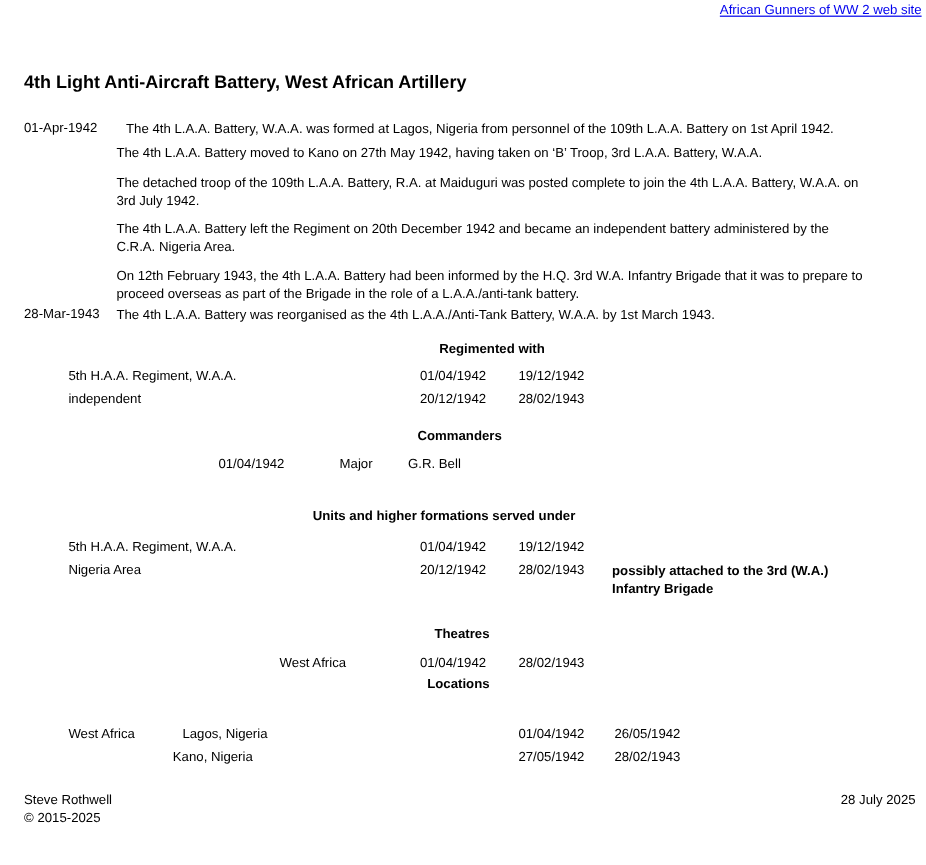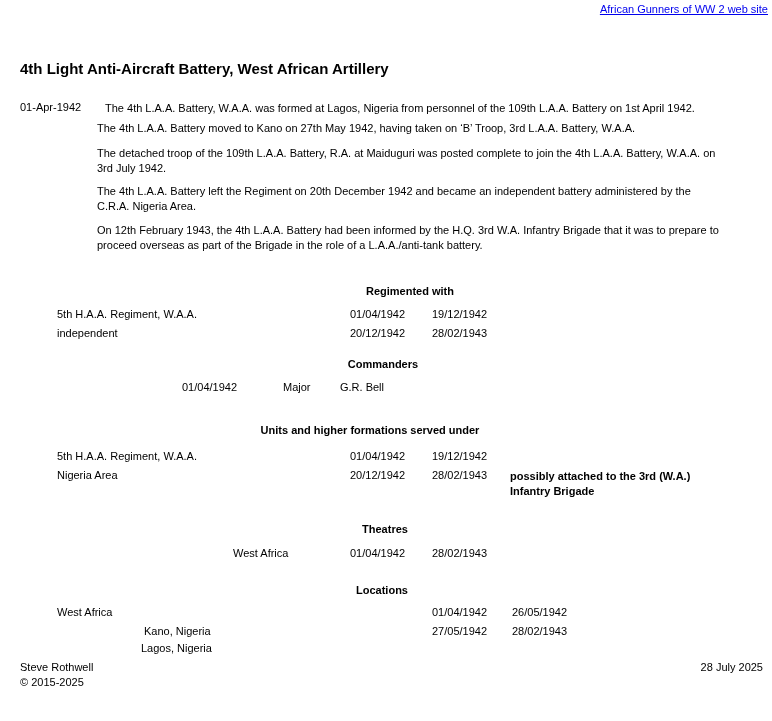--- a/index.html
+++ b/index.html
@@ -61,20 +61,24 @@
     <div class="etext">The detached troop of the 109th L.A.A. Battery, R.A. at Maiduguri was posted complete to join the 4th L.A.A. Battery, W.A.A. on 3rd July 1942.</div>
   </div>
   <div class="entry e4">
     <span class="edate"></span>
     <div class="etext">The 4th L.A.A. Battery left the Regiment on 20th December 1942 and became an independent battery administered by the C.R.A. Nigeria Area.</div>
   </div>
   <div class="entry e5">
     <span class="edate"></span>
     <div class="etext">On 12th February 1943, the 4th L.A.A. Battery had been informed by the H.Q. 3rd W.A. Infantry Brigade that it was to prepare to proceed overseas as part of the Brigade in the role of a L.A.A./anti-tank battery.</div>
   </div>
+  <div class="entry e6">
+    <span class="edate">28-Mar-1943</span>
+    <div class="etext">The 4th L.A.A. Battery was reorganised as the 4th L.A.A./Anti-Tank Battery, W.A.A. by 1st March 1943.</div>
+  </div>
 </div>
 
 <div class="sec-heading" style="top:285px; width:772px;">Regimented with</div>
 <span class="abs" style="top:308px; left:57px;">5th H.A.A. Regiment, W.A.A.</span>
 <span class="abs" style="top:308px; left:350px;">01/04/1942</span>
 <span class="abs" style="top:308px; left:432px;">19/12/1942</span>
 <span class="abs" style="top:327px; left:57px;">independent</span>
 <span class="abs" style="top:327px; left:350px;">20/12/1942</span>
 <span class="abs" style="top:327px; left:432px;">28/02/1943</span>
 
@@ -90,23 +94,23 @@
 <span class="abs" style="top:469px; left:57px;">Nigeria Area</span>
 <span class="abs" style="top:469px; left:350px;">20/12/1942</span>
 <span class="abs" style="top:469px; left:432px;">28/02/1943</span>
 <span class="abs note-cell" style="top:469px; left:510px;font-weight:bold;">possibly attached to the 3rd (W.A.) Infantry Brigade</span>
 
 <div class="sec-heading" style="top:523px; width:722px;">Theatres</div>
 <span class="abs" style="top:547px; left:233px;">West Africa</span>
 <span class="abs" style="top:547px; left:350px;">01/04/1942</span>
 <span class="abs" style="top:547px; left:432px;">28/02/1943</span>
 
-<div class="sec-heading" style="top:584px; width:716px;">Locations</div>
+<div class="sec-heading" style="top:564px; width:716px;">Locations</div>
 <span class="abs" style="top:606px; left:57px;">West Africa</span>
-<span class="abs" style="top:606px; left:141px;margin-top:36px;">Lagos, Nigeria</span>
+<span class="abs" style="top:606px; left:152px;">Lagos, Nigeria</span>
 <span class="abs" style="top:606px; left:432px;">01/04/1942</span>
 <span class="abs" style="top:606px; left:512px;">26/05/1942</span>
 <span class="abs" style="top:625px; left:144px;">Kano, Nigeria</span>
 <span class="abs" style="top:625px; left:432px;">27/05/1942</span>
 <span class="abs" style="top:625px; left:512px;">28/02/1943</span>
 
 <div class="footer-left" style="top:661px;">Steve Rothwell</div>
 <div class="footer-left" style="top:676px;">© 2015-2025</div>
 <div class="footer-date">28 July 2025</div>
 

